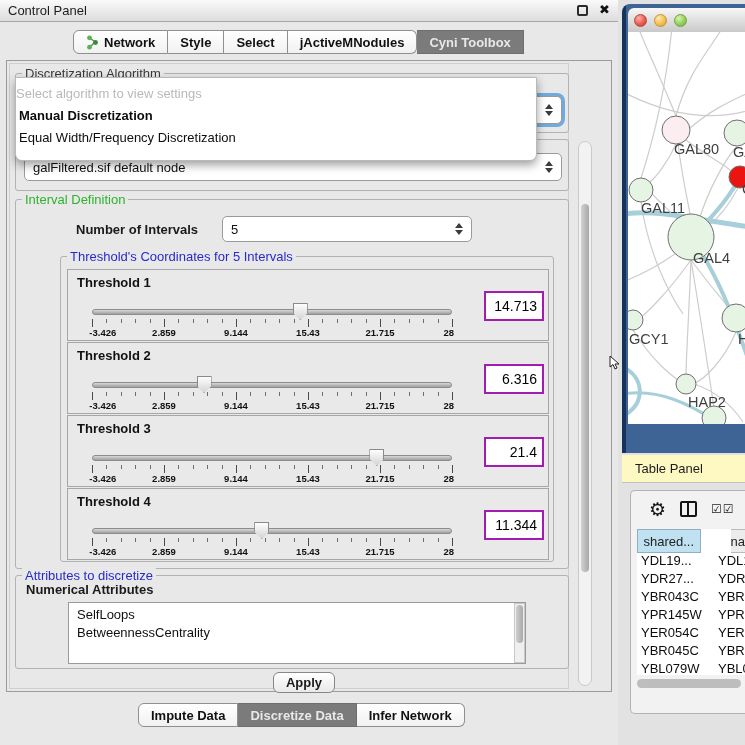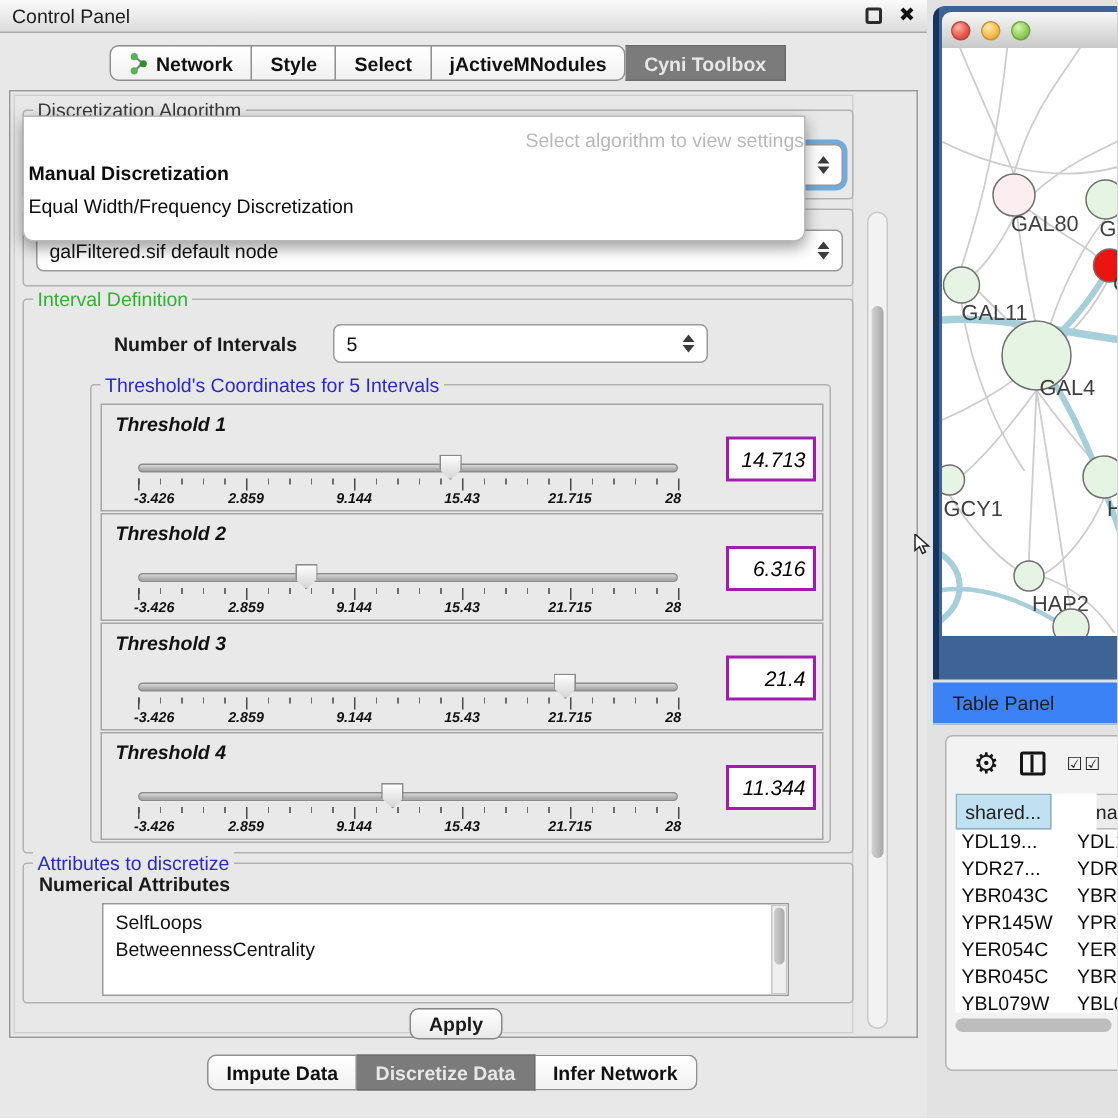--- a/index.html
+++ b/index.html
@@ -44,25 +44,25 @@
   .combo .spin { margin-left:auto; display:flex; flex-direction:column; gap:2px; }
   .combo .spin i { display:block; width:0; height:0; border-left:4px solid transparent; border-right:4px solid transparent; }
   .combo .spin .up { border-bottom:5px solid #3c3c3c; }
   .combo .spin .dn { border-top:5px solid #3c3c3c; }
   .focus-ring { box-shadow:0 0 0 3px rgba(90,160,220,.85); }
 
   
   #algo-popup { left:8px; top:16px; width:522px; height:84px; background:#ffffff;
     border:1px solid #b9b9b9; border-radius:0 0 7px 7px;
     box-shadow:0 4px 10px rgba(0,0,0,.38); z-index:50; overflow:hidden; }
-  #algo-placeholder { top:8px; width:100%; text-align:right; color:#b9b9b9; font-size:13px; }
+  #algo-placeholder { top:8px; width:100%; text-align:left; color:#b9b9b9; font-size:13px; }
   .algo-option { left:3px; font-size:13px; color:#0d0d0d; white-space:nowrap; }
 
   
-  #thr-stack { position:absolute; left:6px; top:12px; width:482px;font-style:italic; }
+  #thr-stack { position:absolute; left:6px; top:12px; width:482px; }
   .thr-row { position:relative; width:482px; height:72px; background:#e9e9e9;
     border:1px solid #a6a6a6; margin-bottom:1px; }
   .thr-title { position:absolute; left:9px; top:5px; font-weight:bold; font-size:13px; color:#111; }
   .slider { position:absolute; left:24px; top:38px; width:360px; height:8px; }
   .slider .track { position:absolute; left:0; top:1px; width:100%; height:6px; border-radius:4px;
     background:linear-gradient(#d8d8d8,#9f9f9f); border:1px solid #8c8c8c; }
   .slider .thumb { position:absolute; top:-5px; width:15px; height:17px; margin-left:-7px;
     background:linear-gradient(#fdfdfd,#d5d5d5); border:1px solid #8a8a8a;
     clip-path:polygon(0 0,100% 0,100% 58%,50% 100%,0 58%); }
   .tickband { position:absolute; left:24px; top:49px; width:360px; height:8px;
@@ -104,21 +104,21 @@
     background:linear-gradient(#f7f7f7,#c9c9c9); border-radius:6px 0 0 0;
     display:flex; align-items:center; padding-left:6px; gap:7px; }
   .light { width:13px; height:13px; border-radius:50%; }
   .light.red { background:radial-gradient(circle at 35% 30%, #ffb3aa, #ed5b50 55%, #c23a31); border:1px solid #b5463c;}
   .light.yellow { background:radial-gradient(circle at 35% 30%, #ffe9b0, #f5bf4f 55%, #d79a2c); border:1px solid #c69336;}
   .light.green { background:radial-gradient(circle at 35% 30%, #d7f5ae, #94d05b 55%, #6fa838); border:1px solid #74a344;}
   #net-canvas { left:6px; top:28px; width:117px; height:392px; background:#ffffff; overflow:hidden; }
 
   
   #table-panel { left:622px; top:455px; width:123px; height:290px; background:#e2e2e2; }
-  #tp-titlebar { left:0; top:0; width:123px; height:28px; background:#3b82f6;
+  #tp-titlebar { left:0; top:0; width:123px; height:28px; background:#fef9c3;
     border-bottom:1px solid #c2c2c2; }
   #tp-title { left:13px; top:6px; font-size:13px; color:#1c1c1c; }
   #tp-card { left:8px; top:35px; width:115px; height:224px; background:#f2f2f2;
     border:1px solid #b3b3b3; border-right:none; border-radius:5px 0 0 5px; overflow:hidden; }
   #tp-toolbar { left:0; top:0; width:115px; height:36px; display:flex; align-items:center;
     gap:14px; padding-left:18px; }
   #gear-icon { font-size:19px; color:#141414; line-height:1; }
   #split-icon { width:17px; height:16px; border:2px solid #141414; border-radius:2px; position:relative; }
   #split-icon::after { content:""; position:absolute; left:5px; top:0; width:2px; height:12px; background:#141414; }
   .cb-icon { font-size:12px; color:#222; letter-spacing:1px; }

